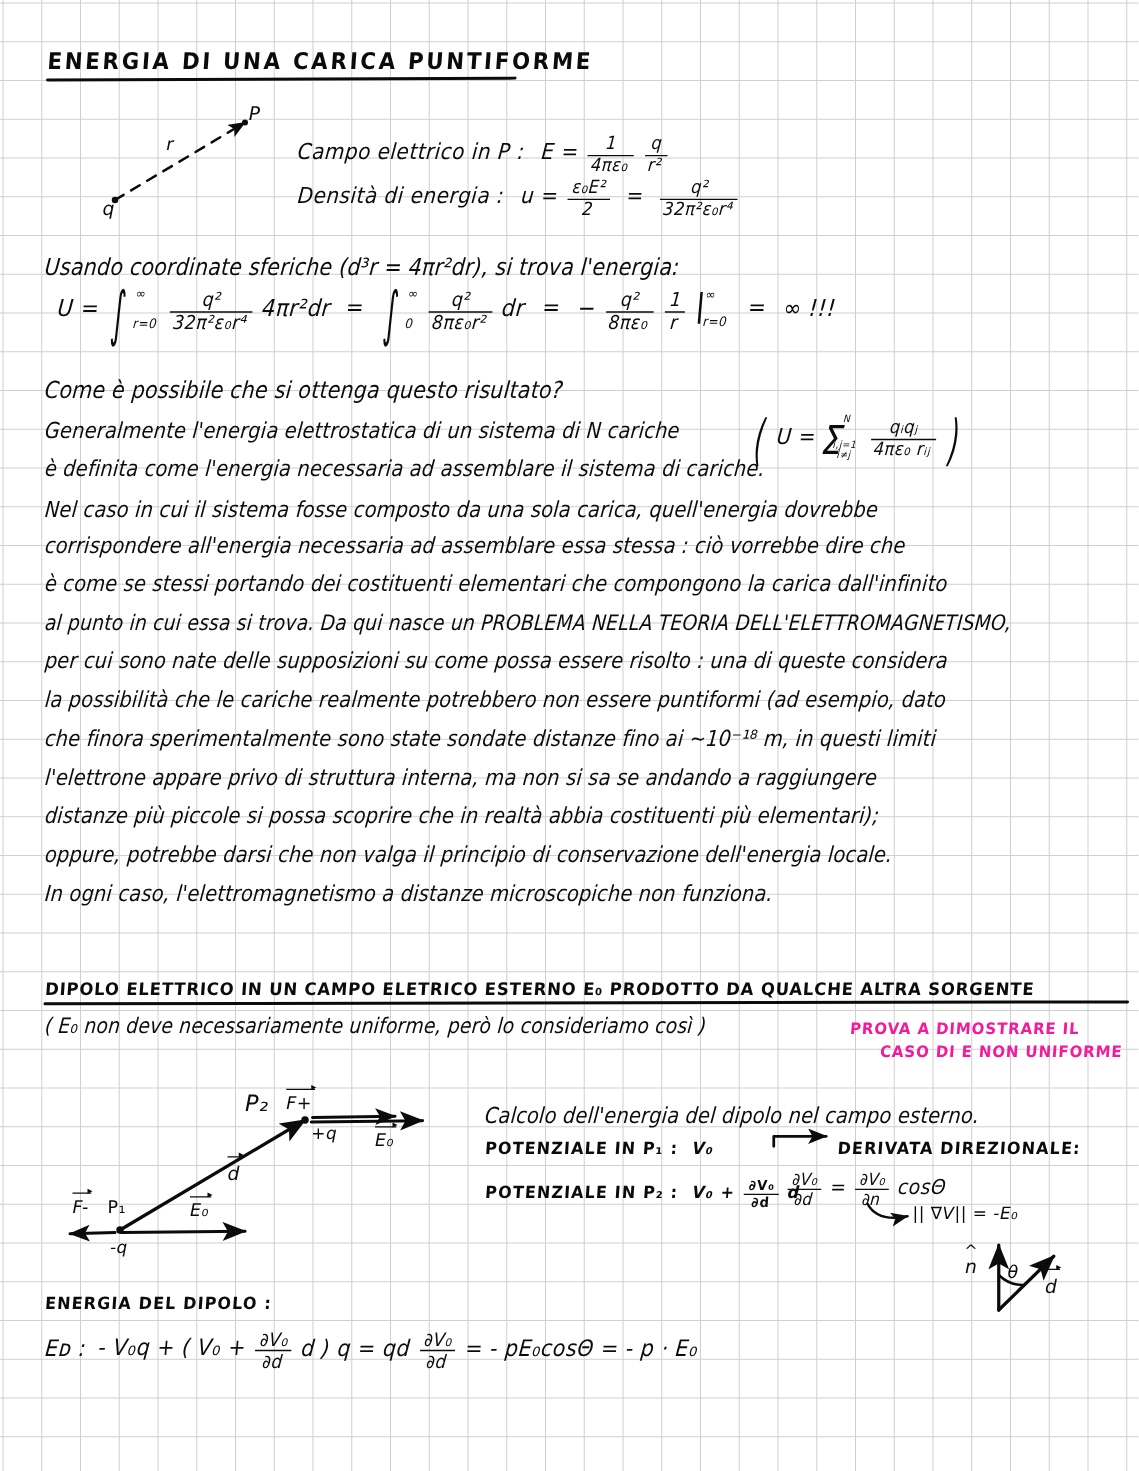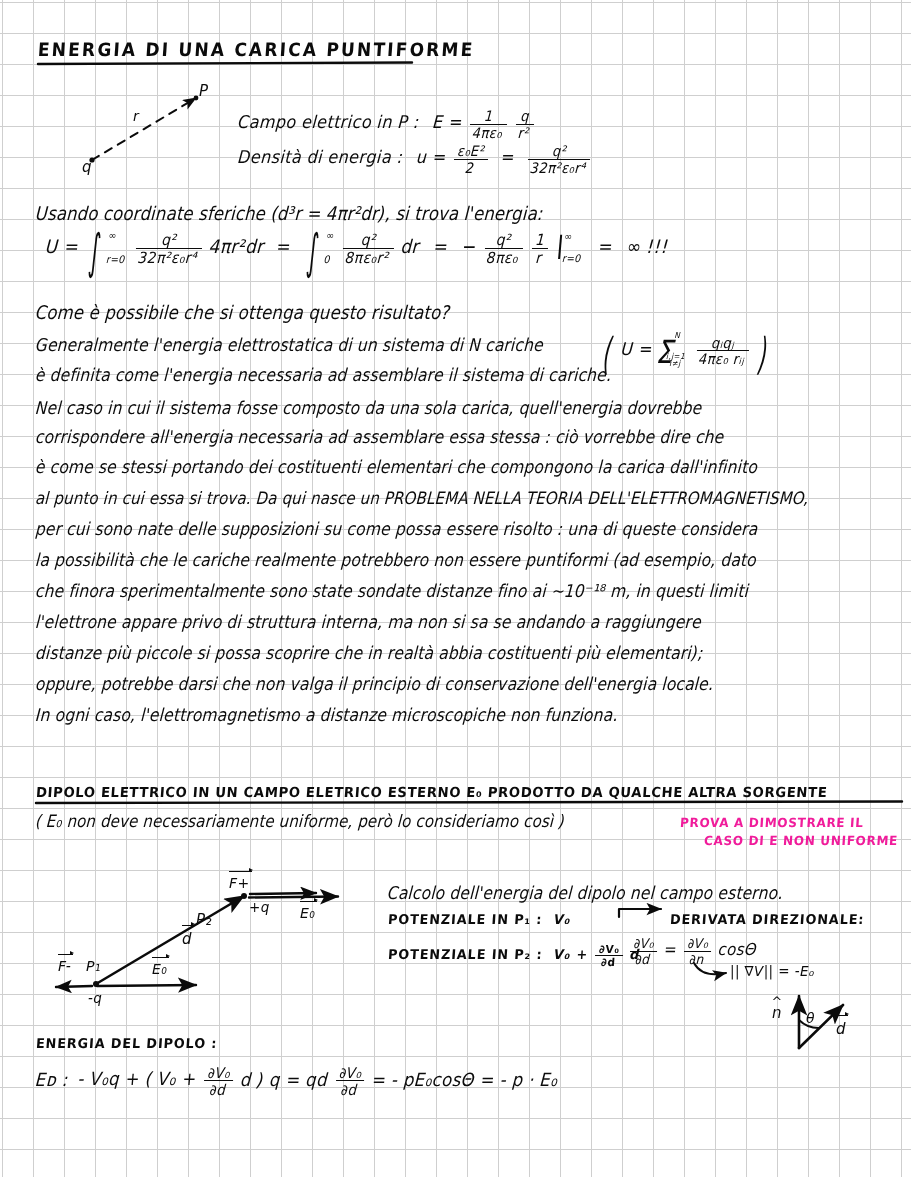--- a/index.html
+++ b/index.html
@@ -284,23 +284,23 @@
     <span style="font-size:2.5em;line-height:0.3;vertical-align:-0.30em;transform:scaleX(0.5);display:inline-block;">)</span>
   </div>
 
   <div class="hw caps-sm" style="left:36px;top:785px;letter-spacing:0.65px;font-size:13.2px;">DIPOLO ELETTRICO IN UN CAMPO ELETRICO ESTERNO E₀ PRODOTTO DA QUALCHE ALTRA SORGENTE</div>
 
   <div class="hw body-line" style="left:36px;top:812px;font-size:15px;">( E₀ non deve necessariamente uniforme, però lo consideriamo così )</div>
 
   <div class="hw caps-sm pink" style="left:680px;top:816px;font-size:12px;letter-spacing:0.7px;">PROVA A DIMOSTRARE IL</div>
   <div class="hw caps-sm pink" style="left:704px;top:834px;font-size:12px;letter-spacing:0.7px;">CASO DI E NON UNIFORME</div>
 
-  <div class="hw" style="left:196px;top:911px;font-size:15px;font-style:italic;text-align:right;">P₂</div>
+  <div class="hw" style="left:196px;top:873px;font-size:18px;font-style:italic;text-align:right;">P₂</div>
   <div class="hw" style="left:249px;top:899px;font-size:13.5px;font-style:italic;">+q</div>
-  <div class="hw" style="left:86px;top:958px;font-size:14px;font-style:italic;">P₁</div>
+  <div class="hw" style="left:86px;top:958px;font-size:14px;">P₁</div>
   <div class="hw" style="left:88px;top:990px;font-size:13.5px;font-style:italic;">-q</div>
   <div class="hw" style="left:229px;top:875px;font-size:14px;font-style:italic;">
     <span class="vec">F+</span>
   </div>
   <div class="hw" style="left:58px;top:958px;font-size:14px;font-style:italic;">
     <span class="vec">F-</span>
   </div>
   <div class="hw" style="left:300px;top:905px;font-size:14px;font-style:italic;">
     <span class="vec">E₀</span>
   </div>

